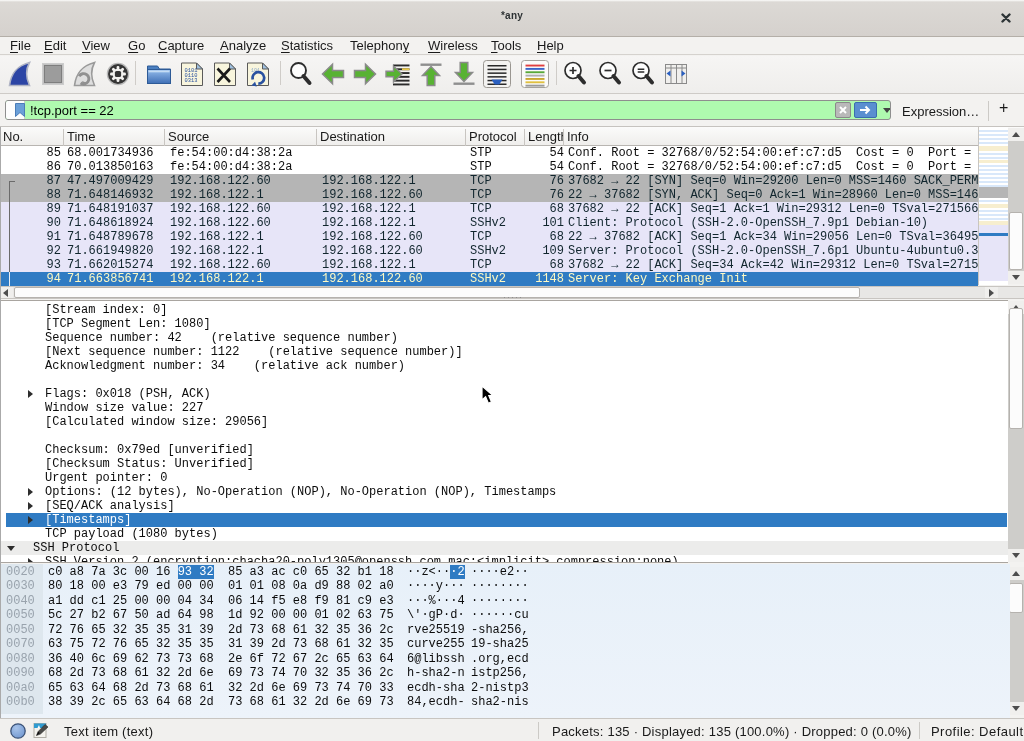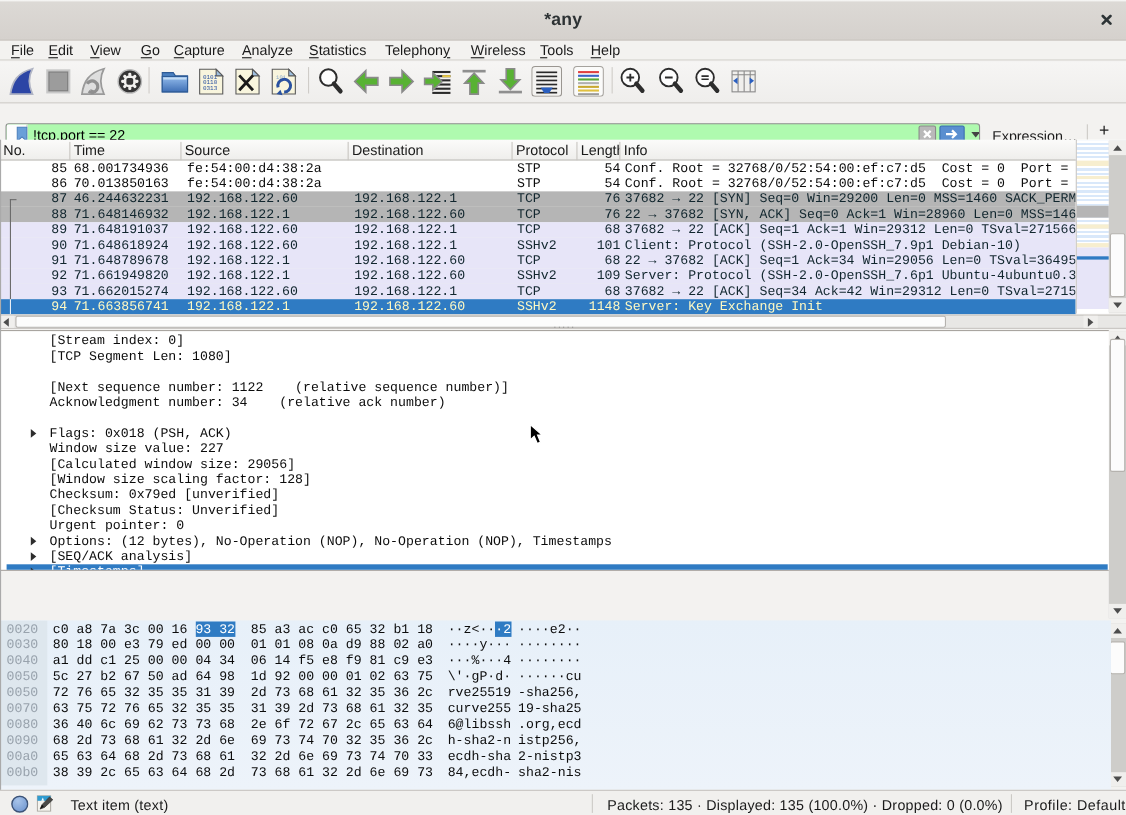--- a/index.html
+++ b/index.html
@@ -3,37 +3,37 @@
 <meta charset="utf-8">
 <style>
 * { margin:0; padding:0; box-sizing:border-box; }
 html,body { width:1024px; height:741px; overflow:hidden; }
 body { font-family:"Liberation Sans", sans-serif; position:relative; background:#f3f2f0; }
 
 
 #titlebar { position:absolute; left:0; top:0; width:1024px; height:37px;
   background:linear-gradient(#fcfcfb 0px,#dcd9d5 2px,#d5d1cd 100%); border-bottom:1px solid #b4afa8; }
 #title { position:absolute; left:0; right:0; top:10px; text-align:center;
-  font-size:16px; font-weight:bold; color:#2d3234; letter-spacing:0.2px; }
+  font-size:10px; font-weight:bold; color:#2d3234; letter-spacing:0.2px; }
 
 
 #menubar { position:absolute; left:0; top:37px; width:1024px; height:18px;
   background:#f3f2f0; border-bottom:1px solid #d5d2ce; font-size:13px; color:#1a1a1a; }
 #menubar span { position:absolute; top:1px; }
 #menubar u { text-decoration:underline; text-underline-offset:2px; }
 
 
 #toolbar { position:absolute; left:0; top:56px; width:1024px; height:38px;
   background:linear-gradient(#f6f5f4,#efeeec); border-bottom:1px solid #cecbc7; }
 .tbi { position:absolute; top:4px; width:28px; height:28px; }
 .tsep { position:absolute; top:5px; width:1px; height:24px; background:#cfccc8; }
 
 
 #filterbar { position:absolute; left:0; top:95px; width:1024px; height:32px;
-  background:#f3f2f0; border-bottom:1px solid #c6c3bf;margin-top:12px; }
+  background:#f3f2f0; border-bottom:1px solid #c6c3bf; }
 #filterbox { position:absolute; left:5px; top:5px; width:886px; height:20px;
   border:1px solid #8e8e8e; border-radius:3px; background:#affaaf; overflow:hidden; }
 #fbleft { position:absolute; left:0; top:0; width:19px; height:18px; background:#fdfdfd; border-right:1px solid #cccccc; }
 #ftext { position:absolute; left:24px; top:2px; font-size:13px; color:#000; }
 #fclear { position:absolute; left:829px; top:1px; width:16px; height:16px; background:#b9b9b9; border:1px solid #8a8a8a; border-radius:2px; }
 #fapply { position:absolute; left:848px; top:1px; width:23px; height:16px; background:#5a8fd0; border:1px solid #3a6eae; border-radius:2px; }
 #fdrop { position:absolute; left:877px; top:7px; width:0; height:0; border-left:4px solid transparent; border-right:4px solid transparent; border-top:5px solid #444; }
 #expr { position:absolute; left:902px; top:9px; font-size:13px; color:#1a1a1a; }
 #fsep2 { position:absolute; left:988px; top:6px; width:1px; height:20px; background:#cccac6; }
 #fplus { position:absolute; left:999px; top:4px; font-size:16px; color:#1a1a1a; }
@@ -66,21 +66,21 @@
 
 .sb { position:absolute; background:#cecdca; }
 .sbbtn { position:absolute; left:0; width:16px; height:13px; background:#f0efed; }
 .tri { position:absolute; width:0; height:0; }
 .thumb { position:absolute; left:1px; width:14px; background:#fcfcfc; border:1px solid #b5b2ae; border-radius:2px; }
 
 
 #plhsb { position:absolute; left:0; top:286px; width:1024px; height:13px; background:#e8e7e5; border-top:1px solid #c8c5c1; border-bottom:1px solid #c8c5c1;}
 
 
-#details { position:absolute; left:0; top:300px; width:1008px; height:219px; background:#ffffff;
+#details { position:absolute; left:0; top:300px; width:1008px; height:263px; background:#ffffff;
   border-top:1px solid #a9a5a0; border-bottom:1px solid #a9a5a0;
   font-family:"Liberation Mono", monospace; font-size:12px; white-space:pre; color:#0c0c0c; overflow:hidden; }
 .drow { position:absolute; left:0; width:1008px; height:14px; line-height:14px; }
 .arr { position:absolute; width:0; height:0; }
 .ar1 { border-top:4px solid transparent; border-bottom:4px solid transparent; border-left:5px solid #2d2d2d; top:3px; }
 .ad1 { border-left:4px solid transparent; border-right:4px solid transparent; border-top:5px solid #2d2d2d; top:5px; }
 
 
 #hexpane { position:absolute; left:0; top:564px; width:1010px; height:154px; background:linear-gradient(#e7f0f9,#edf3fa);
   font-family:"Liberation Mono", monospace; font-size:12px; white-space:pre; color:#0c0c0c; overflow:hidden; }
@@ -279,21 +279,21 @@
   <div class="hc" style="left:64px;width:101px"><span>Time</span></div>
   <div class="hc" style="left:165px;width:152px"><span>Source</span></div>
   <div class="hc" style="left:317px;width:149px"><span>Destination</span></div>
   <div class="hc" style="left:466px;width:59px"><span>Protocol</span></div>
   <div class="hc" style="left:525px;width:39px;overflow:hidden"><span>Length</span></div>
   <div class="hc" style="left:564px;width:460px;border-right:none"><span>Info</span></div>
 </div>
 
 <div id="plist"><div class="prow rw" style="top:0px"><span class="no">85</span><span class="tm">68.001734936</span><span class="src">fe:54:00:d4:38:2a</span><span class="dst"></span><span class="prt">STP</span><span class="len">54</span><span class="inf">Conf. Root = 32768/0/52:54:00:ef:c7:d5  Cost = 0  Port = 0x8001</span></div>
 <div class="prow rw" style="top:14px"><span class="no">86</span><span class="tm">70.013850163</span><span class="src">fe:54:00:d4:38:2a</span><span class="dst"></span><span class="prt">STP</span><span class="len">54</span><span class="inf">Conf. Root = 32768/0/52:54:00:ef:c7:d5  Cost = 0  Port = 0x8001</span></div>
-<div class="prow rg" style="top:28px"><span class="no">87</span><span class="tm">46.244632231</span><span class="src">192.168.122.60</span><span class="dst">192.168.122.1</span><span class="prt">TCP</span><span class="len">76</span><span class="inf">37682 → 22 [SYN] Seq=0 Win=29200 Len=0 MSS=1460 SACK_PERM=1 TSv</span></div>
+<div class="prow rg" style="top:28px"><span class="no">87</span><span class="tm">47.497009429</span><span class="src">192.168.122.60</span><span class="dst">192.168.122.1</span><span class="prt">TCP</span><span class="len">76</span><span class="inf">37682 → 22 [SYN] Seq=0 Win=29200 Len=0 MSS=1460 SACK_PERM=1 TSv</span></div>
 <div class="prow rg" style="top:42px"><span class="no">88</span><span class="tm">71.648146932</span><span class="src">192.168.122.1</span><span class="dst">192.168.122.60</span><span class="prt">TCP</span><span class="len">76</span><span class="inf">22 → 37682 [SYN, ACK] Seq=0 Ack=1 Win=28960 Len=0 MSS=1460 SACK</span></div>
 <div class="prow rl" style="top:56px"><span class="no">89</span><span class="tm">71.648191037</span><span class="src">192.168.122.60</span><span class="dst">192.168.122.1</span><span class="prt">TCP</span><span class="len">68</span><span class="inf">37682 → 22 [ACK] Seq=1 Ack=1 Win=29312 Len=0 TSval=271566778 TS</span></div>
 <div class="prow rl" style="top:70px"><span class="no">90</span><span class="tm">71.648618924</span><span class="src">192.168.122.60</span><span class="dst">192.168.122.1</span><span class="prt">SSHv2</span><span class="len">101</span><span class="inf">Client: Protocol (SSH-2.0-OpenSSH_7.9p1 Debian-10)</span></div>
 <div class="prow rl" style="top:84px"><span class="no">91</span><span class="tm">71.648789678</span><span class="src">192.168.122.1</span><span class="dst">192.168.122.60</span><span class="prt">TCP</span><span class="len">68</span><span class="inf">22 → 37682 [ACK] Seq=1 Ack=34 Win=29056 Len=0 TSval=3649593436 </span></div>
 <div class="prow rl" style="top:98px"><span class="no">92</span><span class="tm">71.661949820</span><span class="src">192.168.122.1</span><span class="dst">192.168.122.60</span><span class="prt">SSHv2</span><span class="len">109</span><span class="inf">Server: Protocol (SSH-2.0-OpenSSH_7.6p1 Ubuntu-4ubuntu0.3)</span></div>
 <div class="prow rl" style="top:112px"><span class="no">93</span><span class="tm">71.662015274</span><span class="src">192.168.122.60</span><span class="dst">192.168.122.1</span><span class="prt">TCP</span><span class="len">68</span><span class="inf">37682 → 22 [ACK] Seq=34 Ack=42 Win=29312 Len=0 TSval=271566792 </span></div>
 <div class="prow rs" style="top:126px"><span class="no">94</span><span class="tm">71.663856741</span><span class="src">192.168.122.1</span><span class="dst">192.168.122.60</span><span class="prt">SSHv2</span><span class="len">1148</span><span class="inf">Server: Key Exchange Init</span></div>
 <div style="position:absolute;left:9px;top:35px;width:1px;height:91px;background:#6b6b6b"></div>
 <div style="position:absolute;left:9px;top:126px;width:1px;height:14px;background:#e8eef5"></div>
 <div style="position:absolute;left:9px;top:35px;width:6px;height:1px;background:#6b6b6b"></div></div>
@@ -346,26 +346,26 @@
     </div>
 <div class="sbbtn" style="left:985px;top:0;width:13px;height:11px">
       <div class="tri" style="left:4px;top:2px;border-top:4px solid transparent;border-bottom:4px solid transparent;border-left:5px solid #4d4d4d"></div>
     </div>
 <div style="position:absolute;left:14px;top:0px;width:846px;height:11px;background:#fcfcfc;border:1px solid #b5b2ae;border-radius:2px"></div>
 <div style="position:absolute;left:503px;top:9px;width:20px;height:3px;color:#8a8a8a;font-size:9px;line-height:3px;letter-spacing:1px">·····</div>
 </div>
 
 <div id="details"><div class="drow" style="top:2px"><span style="position:absolute;left:45px">[Stream index: 0]</span></div>
 <div class="drow" style="top:16px"><span style="position:absolute;left:45px">[TCP Segment Len: 1080]</span></div>
+<div class="drow" style="top:30px"><span style="position:absolute;left:45px">Sequence number: 42    (relative sequence number)</span></div>
 <div class="drow" style="top:44px"><span style="position:absolute;left:45px">[Next sequence number: 1122    (relative sequence number)]</span></div>
 <div class="drow" style="top:58px"><span style="position:absolute;left:45px">Acknowledgment number: 34    (relative ack number)</span></div>
 <div class="drow" style="top:86px"><div class="arr ar1" style="left:28px"></div><span style="position:absolute;left:45px">Flags: 0x018 (PSH, ACK)</span></div>
 <div class="drow" style="top:100px"><span style="position:absolute;left:45px">Window size value: 227</span></div>
 <div class="drow" style="top:114px"><span style="position:absolute;left:45px">[Calculated window size: 29056]</span></div>
-<div class="drow" style="top:128px"><span style="position:absolute;left:45px">[Window size scaling factor: 128]</span></div>
 <div class="drow" style="top:142px"><span style="position:absolute;left:45px">Checksum: 0x79ed [unverified]</span></div>
 <div class="drow" style="top:156px"><span style="position:absolute;left:45px">[Checksum Status: Unverified]</span></div>
 <div class="drow" style="top:170px"><span style="position:absolute;left:45px">Urgent pointer: 0</span></div>
 <div class="drow" style="top:184px"><div class="arr ar1" style="left:28px"></div><span style="position:absolute;left:45px">Options: (12 bytes), No-Operation (NOP), No-Operation (NOP), Timestamps</span></div>
 <div class="drow" style="top:198px"><div class="arr ar1" style="left:28px"></div><span style="position:absolute;left:45px">[SEQ/ACK analysis]</span></div>
 <div class="drow" style="top:212px;background:#2f7bc3;color:#ffffff;left:6px;width:1001px"><div class="arr ar1" style="left:22px"></div><span style="position:absolute;left:39px">[Timestamps]</span></div>
 <div class="drow" style="top:226px"><span style="position:absolute;left:45px">TCP payload (1080 bytes)</span></div>
 <div class="drow" style="top:240px;background:#ececeb"><div class="arr ad1" style="left:7px"></div><span style="position:absolute;left:33px">SSH Protocol</span></div>
 <div class="drow" style="top:254px"><div class="arr ar1" style="left:28px"></div><span style="position:absolute;left:45px">SSH Version 2 (encryption:chacha20-poly1305@openssh.com mac:&lt;implicit&gt; compression:none)</span></div></div>
 

